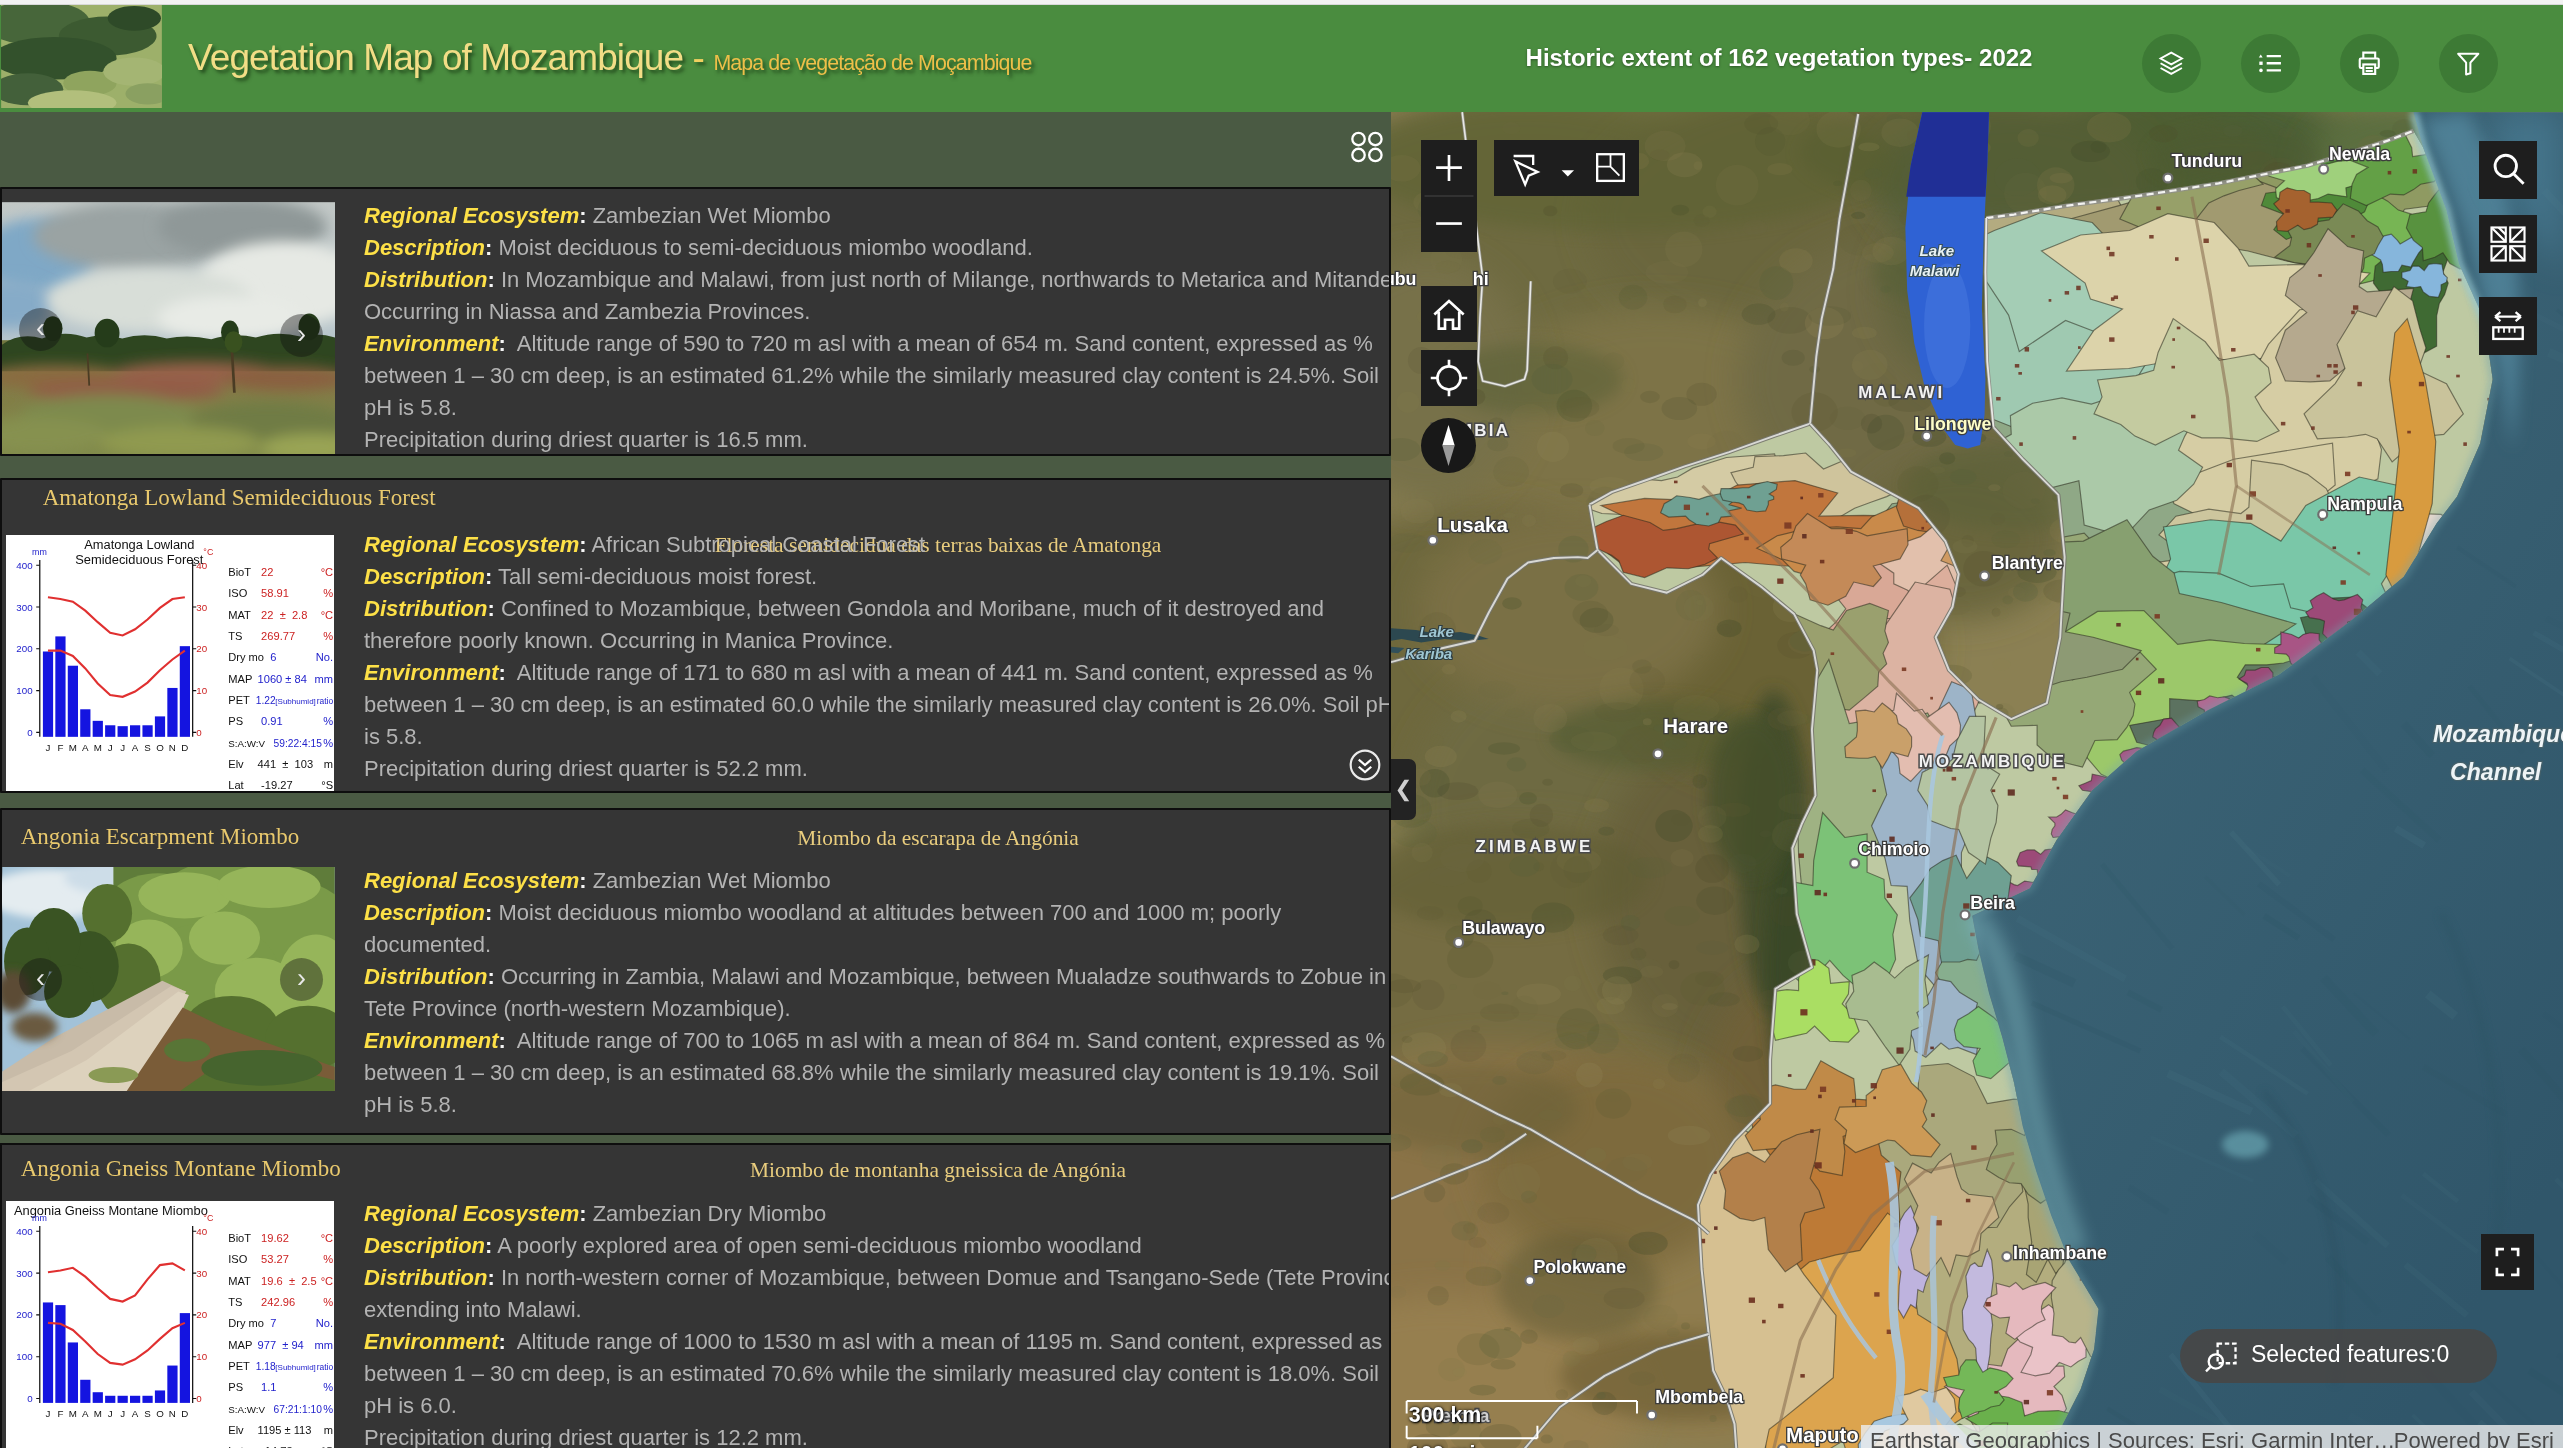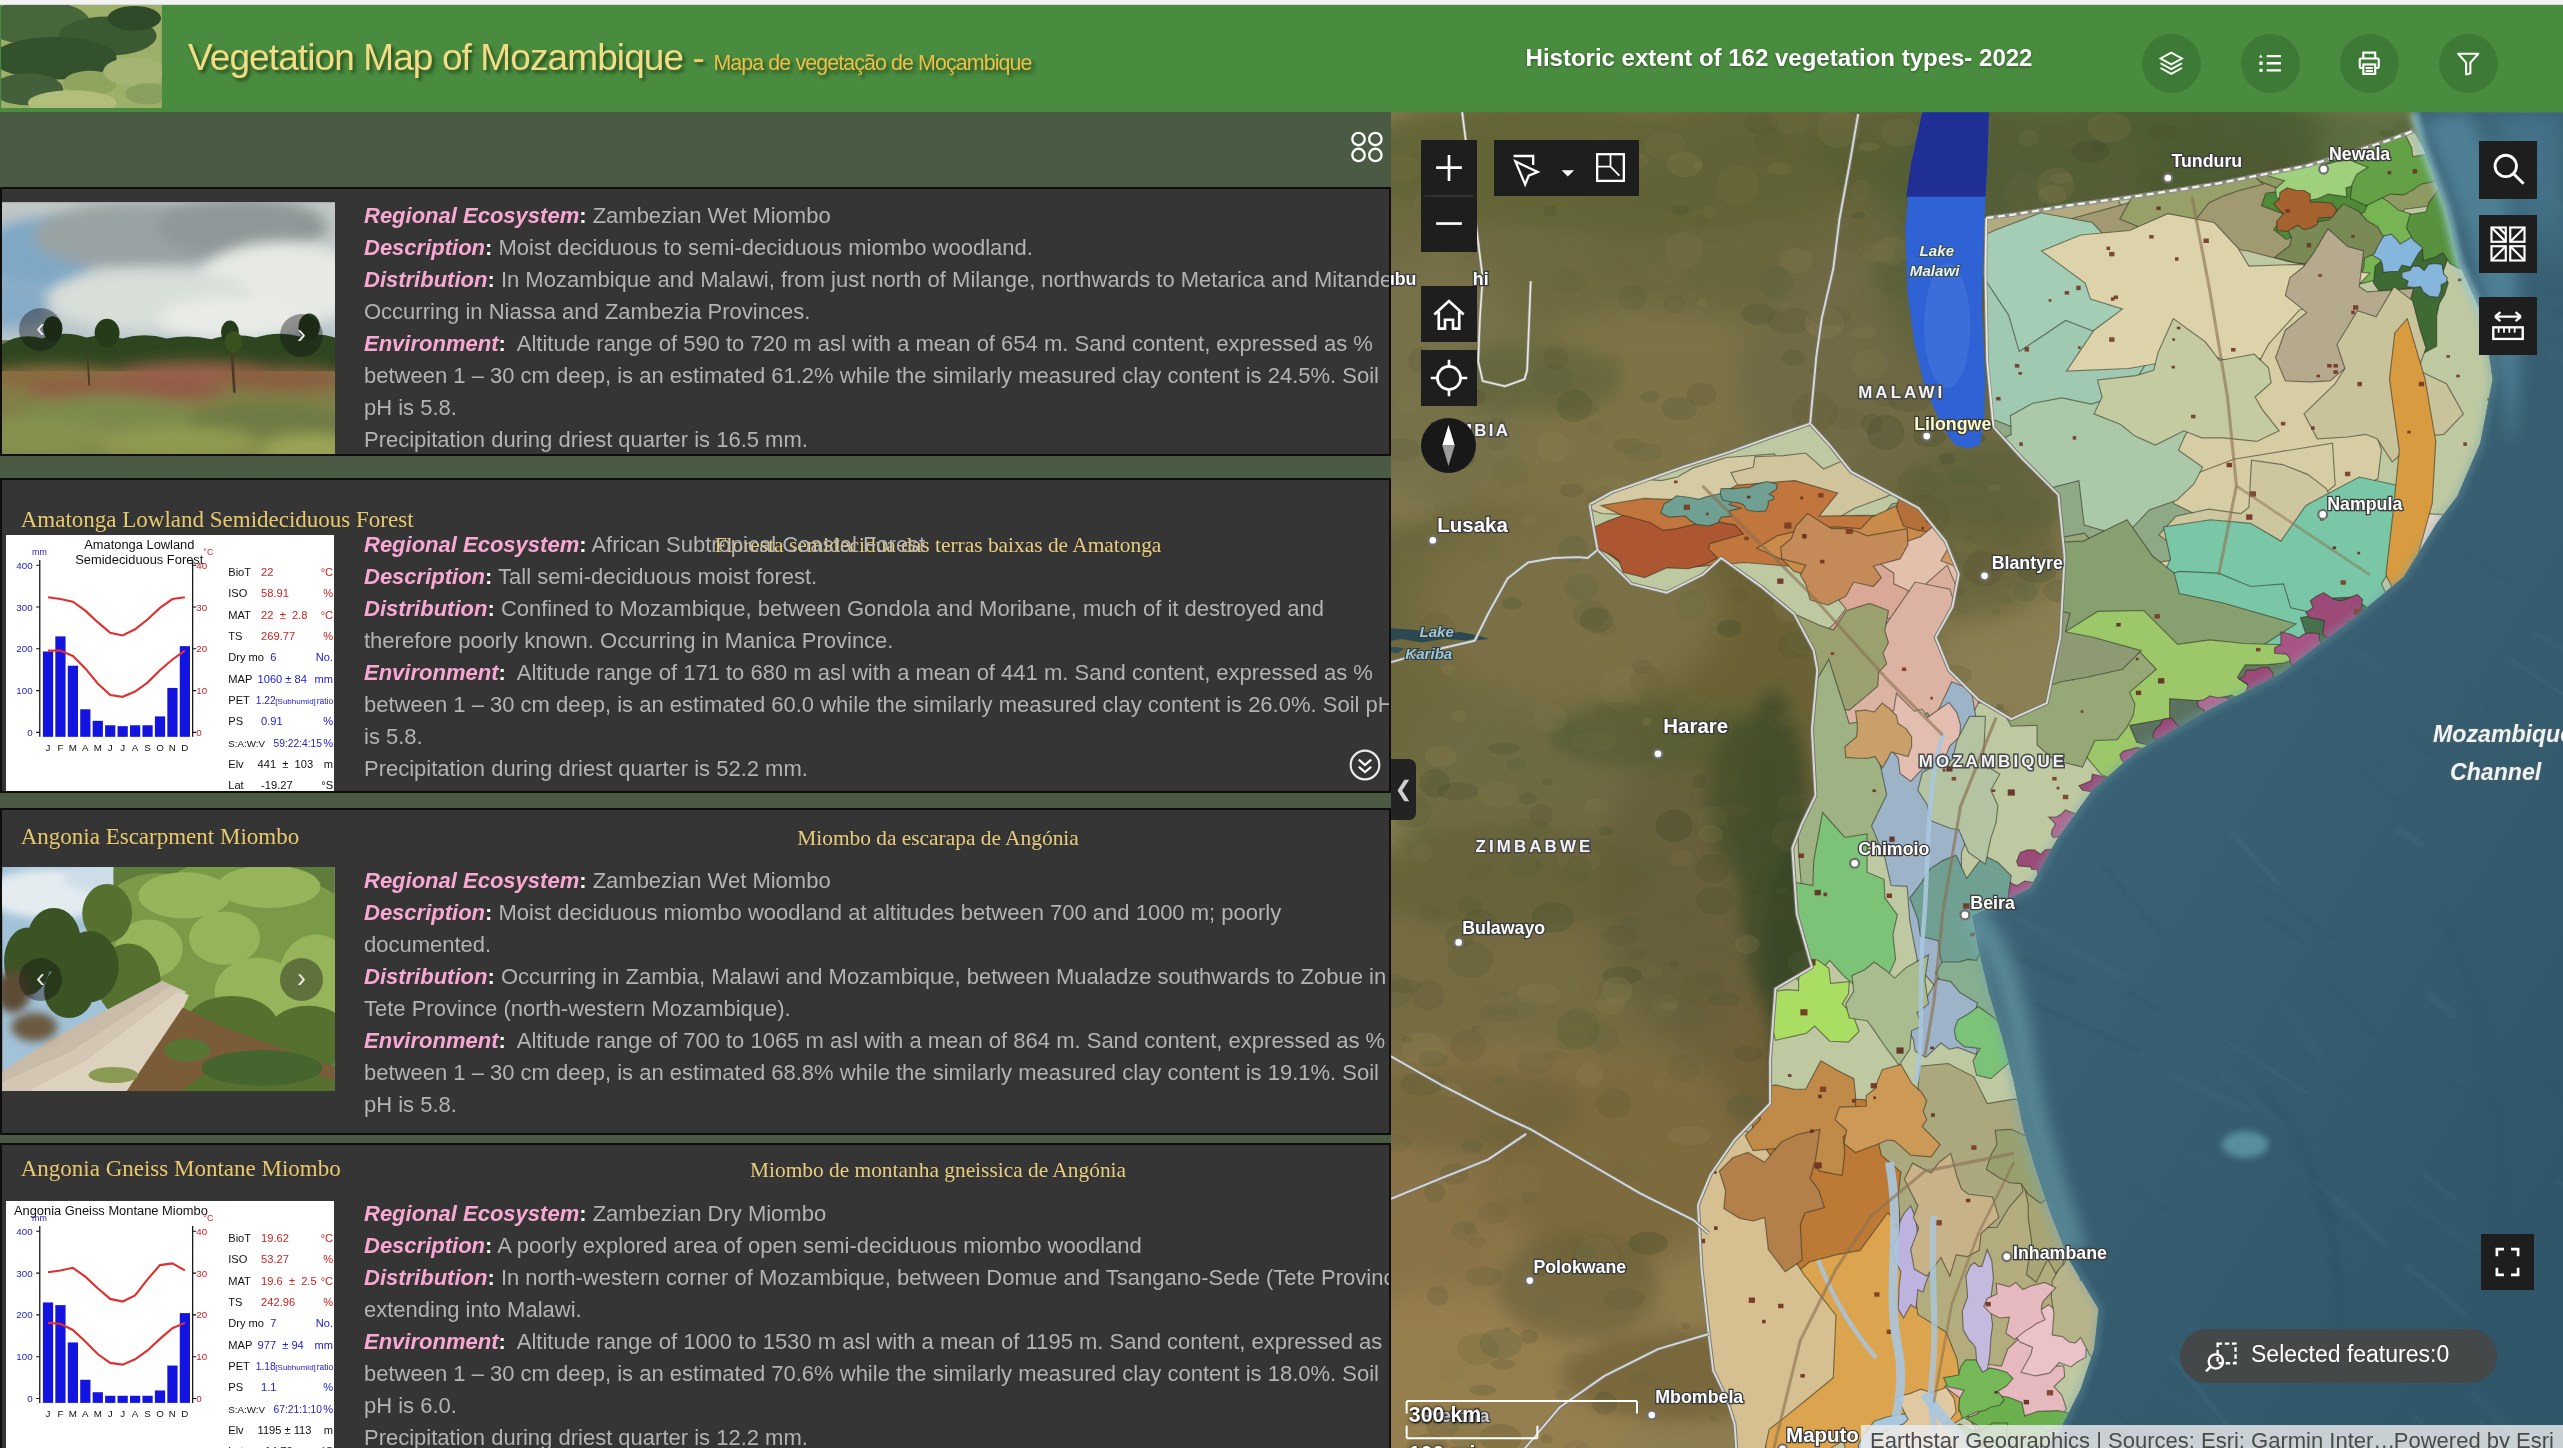--- a/index.html
+++ b/index.html
@@ -12,21 +12,21 @@
   #title2{color:#eebf49;font-size:21.4px;letter-spacing:-0.9px;}
   #histext{left:1779px;transform:translateX(-50%);top:39px;font-size:24px;font-weight:bold;color:#fff;text-shadow:0 0.9px 2.7px rgba(0,0,0,.4);white-space:nowrap;}
   .hbtn{top:29px;width:59px;height:59px;border-radius:50%;background:#3d7a35;}
   .hbtn svg{position:absolute;left:15px;top:15px;}
   #panel{left:0;top:112px;width:1391px;height:1337px;background:#4a5a43;overflow:hidden;}
   .card{position:absolute;left:0;width:1391px;background:#353535;border:2.7px solid #0e0e0e;border-radius:0.9px;box-sizing:border-box;overflow:hidden;}
   .ctitle{position:absolute;left:18.7px;font-family:"Liberation Serif",serif;font-size:23px;color:#e9c96d;white-space:nowrap;}
   .csub{position:absolute;left:936px;transform:translateX(-50%);font-family:"Liberation Serif",serif;font-size:21.4px;color:#e9cd7e;white-space:nowrap;}
   .ctext{position:absolute;left:362px;font-size:22px;line-height:32px;color:#b3b3b3;white-space:nowrap;}
   .ctext b{color:#f5f5f5;}
-  .ctext i{color:#f9a8d4;font-weight:bold;}
+  .ctext i{color:#fde047;font-weight:bold;}
   .photo{position:absolute;left:0px;width:333px;overflow:hidden;}
   .chart{position:absolute;left:4.4px;width:328px;background:#fff;}
   .navl,.navr{position:absolute;width:43px;height:43px;border-radius:50%;background:rgba(15,15,15,.4);color:#e8e8e8;font-size:27px;text-align:center;line-height:41px;}
   #map{left:1391px;top:112px;width:1172px;height:1337px;overflow:hidden;background:#7d744a;}
 </style>
 </head>
 <body>
 <div id="topstrip" class="abs"></div>
 <div id="header" class="abs">
   <div id="logo" class="abs"><svg width="161" height="103" viewBox="0 0 181 116">
@@ -137,21 +137,21 @@
       <i>Distribution</i><b>:</b> In Mozambique and Malawi, from just north of Milange, northwards to Metarica and Mitande.<br>
       Occurring in Niassa and Zambezia Provinces.<br>
       <i>Environment</i><b>:</b>&nbsp; Altitude range of 590 to 720 m asl with a mean of 654 m. Sand content, expressed as %<br>
       between 1 – 30 cm deep, is an estimated 61.2% while the similarly measured clay content is 24.5%. Soil<br>
       pH is 5.8.<br>
       Precipitation during driest quarter is 16.5 mm.
     </div>
   </div>
 
   <div class="card" style="top:366px;height:315px;">
-    <div class="ctitle" style="top:27px;">Amatonga Lowland Semideciduous Forest</div>
+    <div class="ctitle" style="top:5px;margin-left:22px;">Amatonga Lowland Semideciduous Forest</div>
     <div class="csub" style="top:14.2px;margin-top:39px;">Floresta semidecidua das terras baixas de Amatonga</div>
     <div class="chart" style="top:55px;height:257px;" id="chart1"><svg width="328" height="257" font-family="Liberation Sans,sans-serif" viewBox="0 0 369 289">
 <rect width="369" height="289" fill="#fff"></rect>
 <text x="150" y="16" font-size="14.5" fill="#111" text-anchor="middle">Amatonga Lowland</text>
 <text x="150" y="33" font-size="14.5" fill="#111" text-anchor="middle">Semideciduous Forest</text>
 <text x="46" y="22" font-size="10" fill="#2222cc" text-anchor="end">mm</text>
 <text x="222" y="22" font-size="10" fill="#cc2222">°C</text>
 <text x="30" y="38" font-size="11" fill="#2222cc" text-anchor="end">400</text>
 <text x="30" y="85" font-size="11" fill="#2222cc" text-anchor="end">300</text>
 <text x="30" y="132" font-size="11" fill="#2222cc" text-anchor="end">200</text>

